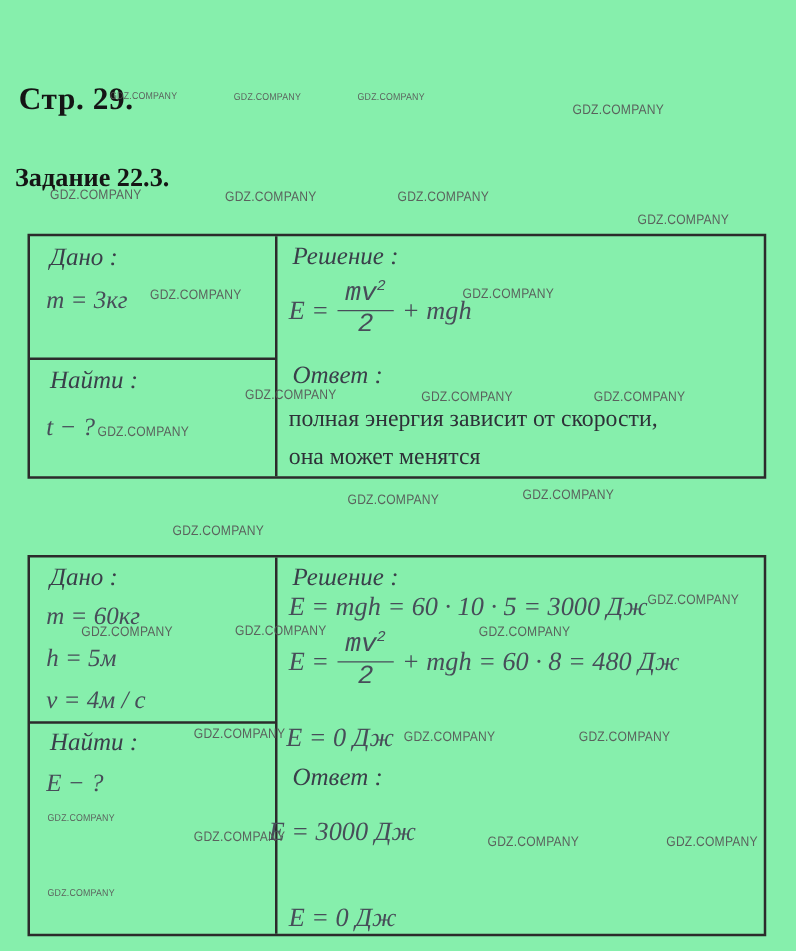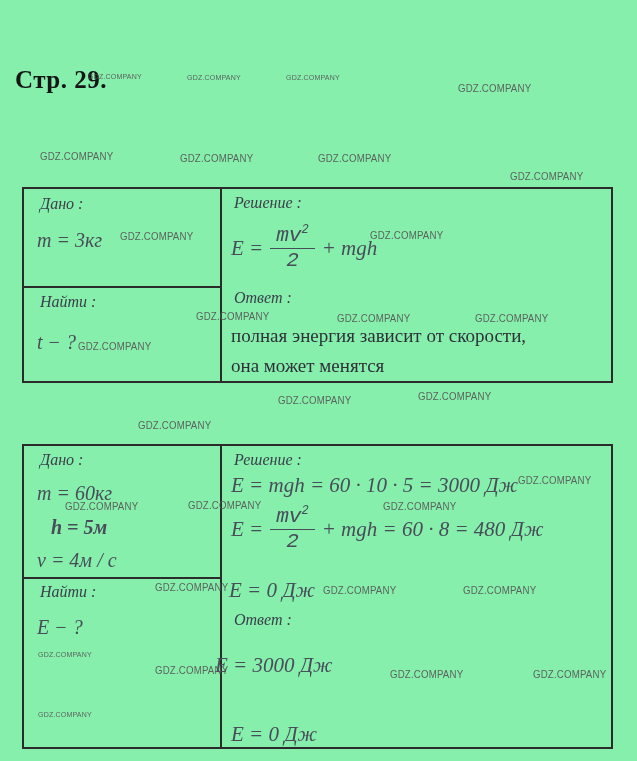--- a/index.html
+++ b/index.html
@@ -14,21 +14,21 @@
   .h-task1{left:12px;top:130px;font-size:21px;}
   .h-task2{left:12px;top:386px;font-size:21px;}
   .gdz-table{
     position:absolute;border:2px solid #2b2b2b;box-sizing:border-box;background:transparent;
   }
   .t1{left:22px;top:187px;width:591px;height:196px;}
   .t2{left:22px;top:444px;width:591px;height:305px;}
   .vline{position:absolute;top:0;bottom:0;width:2px;background:#2b2b2b;}
   .hline{position:absolute;height:2px;background:#2b2b2b;}
   .cellrow{position:absolute;white-space:nowrap;}
-  .lbl{font-style:italic;font-size:16px;color:#3a3f4a;}
+  .lbl{font-style:italic;font-size:20px;color:#3a3f4a;}
   .math{font-style:italic;font-size:20px;color:#474d59;}
   .math-lg{font-style:italic;font-size:21px;color:#474d59;}
   .txt{font-size:19px;color:#2e3138;}
   sup.msup{font-size:12px;font-style:italic;color:#474d59;vertical-align:super;line-height:0;}
   .frow{display:flex;align-items:center;}
   .frac{display:inline-flex;flex-direction:column;align-items:flex-start;margin:0 7px;line-height:1.05;font-family:Liberation Mono, monospace;}
   .frac .num{padding:0 6px 1px;}
   .frac .den{border-top:1.6px solid #474d59;align-self:stretch;text-align:center;padding:1px 4px 0;}
   .wm{
     position:absolute;font-family:"Liberation Sans",sans-serif;color:#575757;
@@ -38,20 +38,21 @@
   .wm.md{font-size:11px;}
   .wm.sm{font-size:8px;}
 </style>
 </head>
 <body>
 
 <div id="page">
 
   <h1 class="heading h-page">Стр. 29.</h1>
 
+  <h2 class="heading h-task1">Задание 22.3.</h2>
 
   <div class="gdz-table t1">
     <div class="vline" style="left:196px;"></div>
     <div class="hline" style="left:0;top:97px;width:196px;"></div>
 
     <div class="cellrow lbl" style="left:16px;top:6px;">Дано :</div>
     <div class="cellrow math" style="left:13px;top:40px;">m = 3кг</div>
     <div class="cellrow lbl" style="left:16px;top:104px;">Найти :</div>
     <div class="cellrow math" style="left:13px;top:142px;">t − ?</div>
 
@@ -69,21 +70,21 @@
     <div class="cellrow txt" style="left:207px;top:136px;">полная энергия зависит от скорости,</div>
   </div>
 
 
   <div class="gdz-table t2">
     <div class="vline" style="left:196px;"></div>
     <div class="hline" style="left:0;top:131px;width:196px;"></div>
 
     <div class="cellrow lbl" style="left:16px;top:5px;">Дано :</div>
     <div class="cellrow math" style="left:13px;top:36px;">m = 60кг</div>
-    <div class="cellrow math" style="left:27px;top:70px;font-weight:bold;">h = 5м</div>
+    <div class="cellrow math" style="left:13px;top:70px;">h = 5м</div>
     <div class="cellrow math" style="left:13px;top:103px;">v = 4м / с</div>
     <div class="cellrow lbl" style="left:16px;top:137px;">Найти :</div>
     <div class="cellrow math" style="left:13px;top:170px;">E − ?</div>
 
     <div class="cellrow lbl" style="left:210px;top:5px;">Решение :</div>
     <div class="cellrow math-lg" style="left:207px;top:27px;">E = mgh = 60 · 10 · 5 = 3000 Дж</div>
     <div class="cellrow math-lg frow" style="left:207px;top:60px;">
       <span>E =</span>
       <span class="frac">
         <span class="num"><span>mv</span><sup class="msup">2</sup></span>

